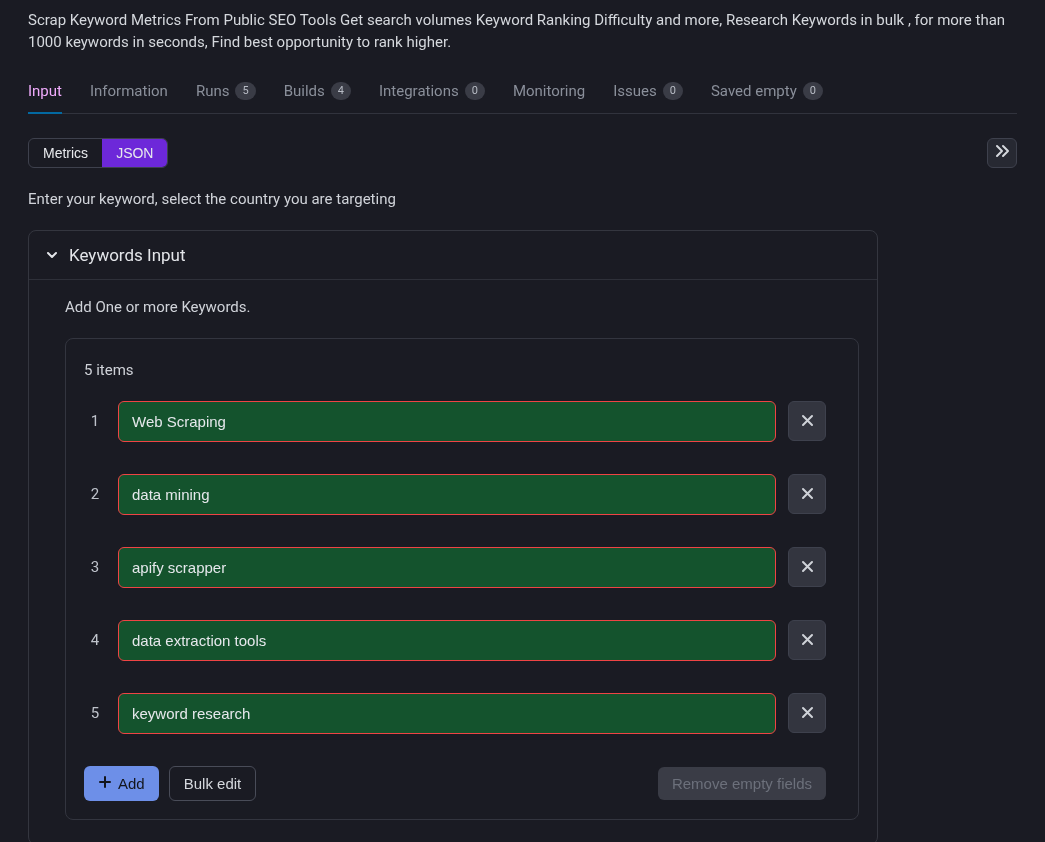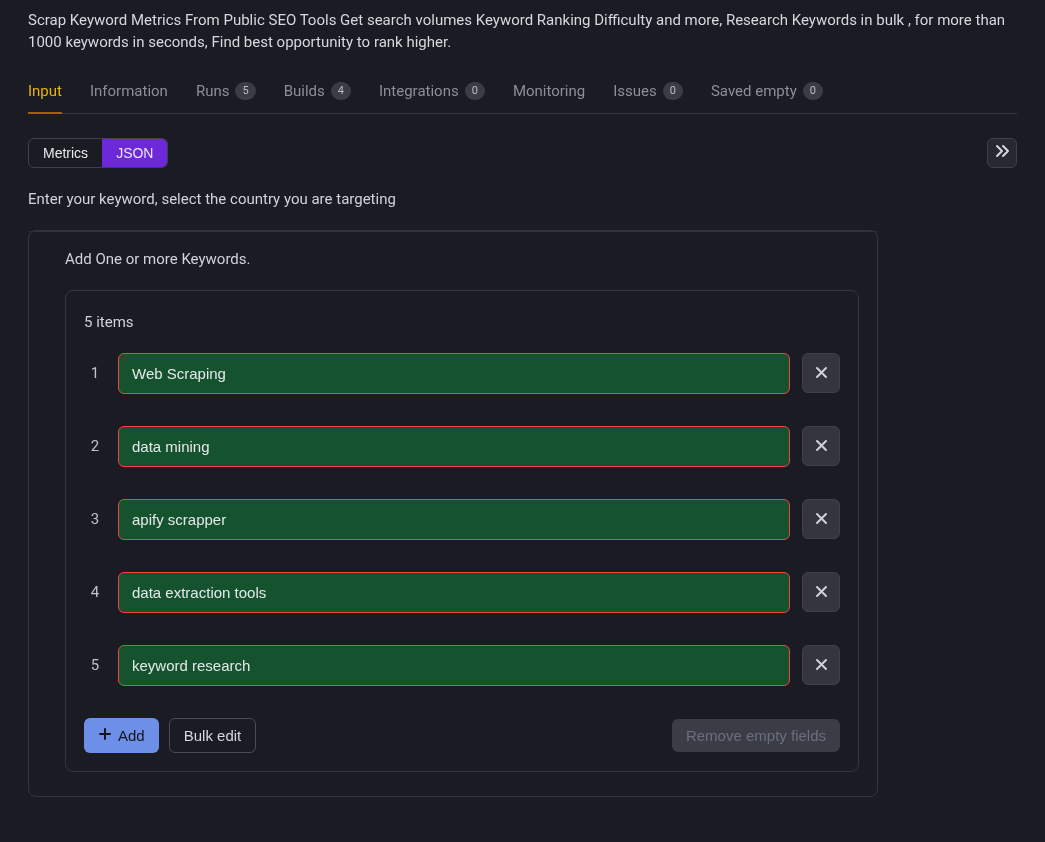--- a/index.html
+++ b/index.html
@@ -28,22 +28,22 @@
   .tab {
     padding: 8px 0 12px 0;
     color: #8a8f9a;
     cursor: pointer;
     font-size: 15px;
     display: flex;
     align-items: center;
     gap: 6px;
   }
   .tab.active {
-    color: #eab308;
-    border-bottom: 2px solid #a16207;
+    color: #f0abfc;
+    border-bottom: 2px solid #0369a1;
     margin-bottom: -1px;
   }
   .badge {
     background: #3a3c46;
     color: #b8bcc5;
     border-radius: 10px;
     font-size: 11px;
     padding: 1px 7px;
     min-width: 18px;
     text-align: center;
@@ -108,21 +108,21 @@
   }
   .chevron svg { display: block; }
   .section-body {
     padding: 18px 18px 24px 36px;
     border-top: 1px solid #2e3039;
   }
   .help-text { color: #d0d3d9; font-size: 15px; margin-bottom: 22px; }
   .items-card {
     border: 1px solid #33353f;
     border-radius: 8px;
-    padding: 22px 18px 18px 18px;
+    padding: 22px 32px 18px 18px;
   }
   .items-count { color: #cfd2d8; font-size: 15px; margin-bottom: 22px; }
   .item-row {
     display: flex;
     align-items: center;
     gap: 12px;
     margin-bottom: 32px;
   }
   .item-num {
     width: 22px;
@@ -241,20 +241,28 @@
             <path d="M3 2l5 5-5 5"></path>
             <path d="M9 2l5 5-5 5"></path>
           </svg>
       </span>
     </button>
   </div>
 
   <p class="instruction">Enter your keyword, select the country you are targeting</p>
 
   <div class="section">
+    <div class="section-header">
+      <span class="chevron">
+        <svg width="14" height="14" viewBox="0 0 14 14" fill="none" stroke="currentColor" stroke-width="2" stroke-linecap="round" stroke-linejoin="round">
+            <path d="M3 5l4 4 4-4"></path>
+          </svg>
+      </span>
+      <span>Keywords Input</span>
+    </div>
     <div class="section-body">
       <p class="help-text">Add One or more Keywords.</p>
       <div class="items-card">
         <div class="items-count">5 items</div>
         <div id="items-list">
             <div class="item-row">
               <div class="item-num">1</div>
               <input class="item-input" value="Web Scraping" style="">
               <button class="remove-btn">
                 <span><svg width="13" height="13" viewBox="0 0 13 13" fill="none" stroke="currentColor" stroke-width="2" stroke-linecap="round">

